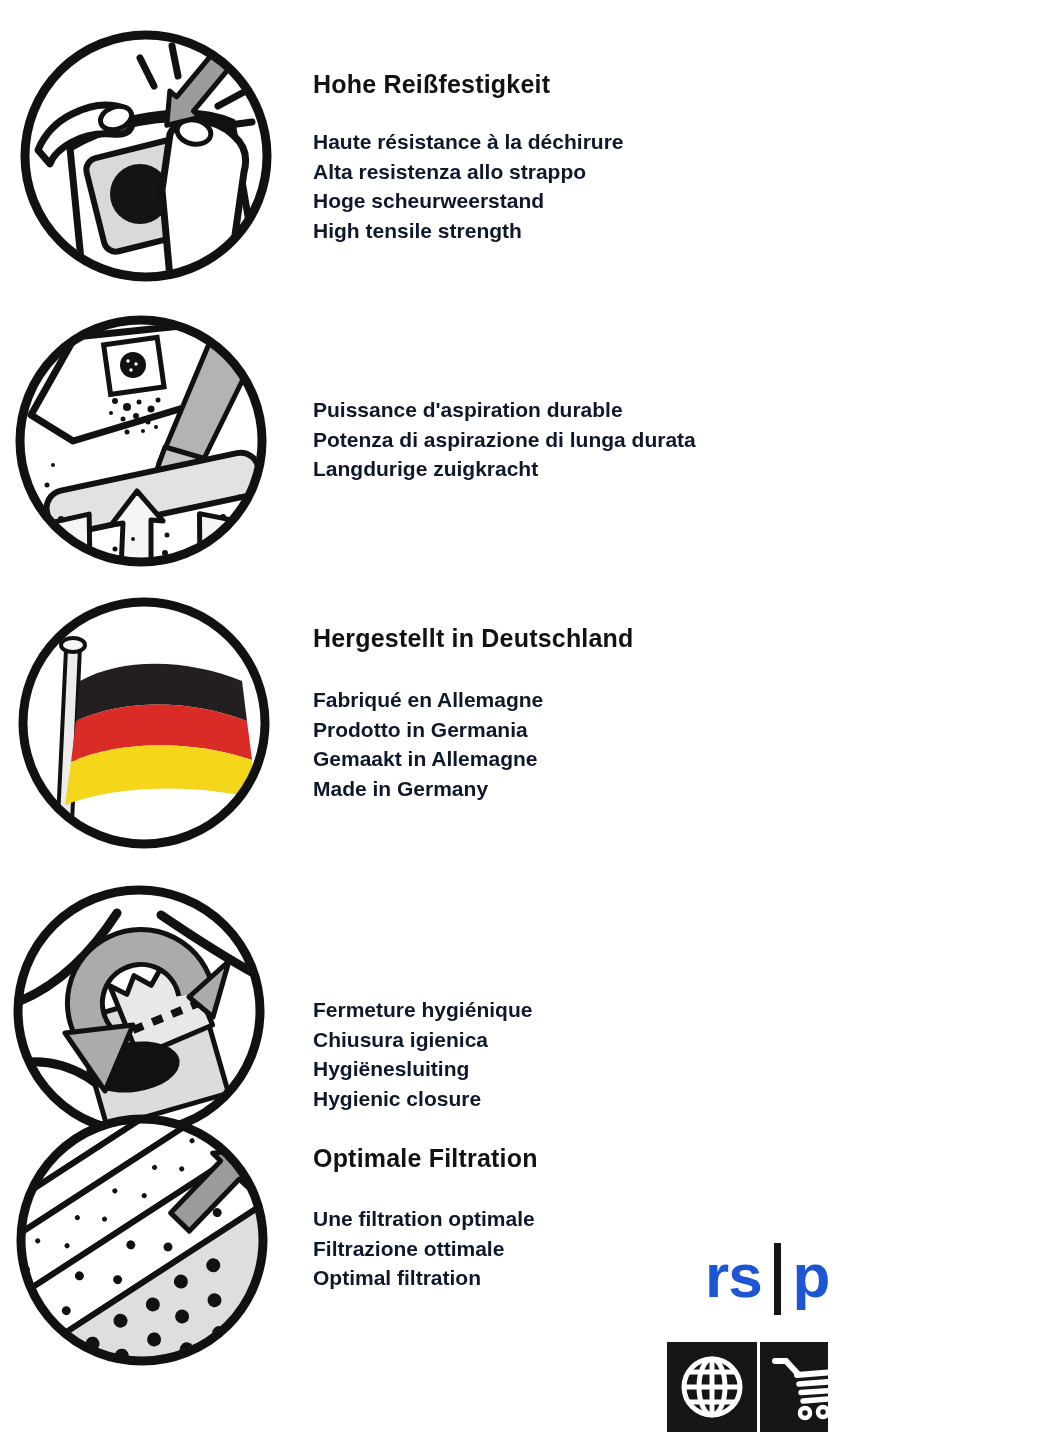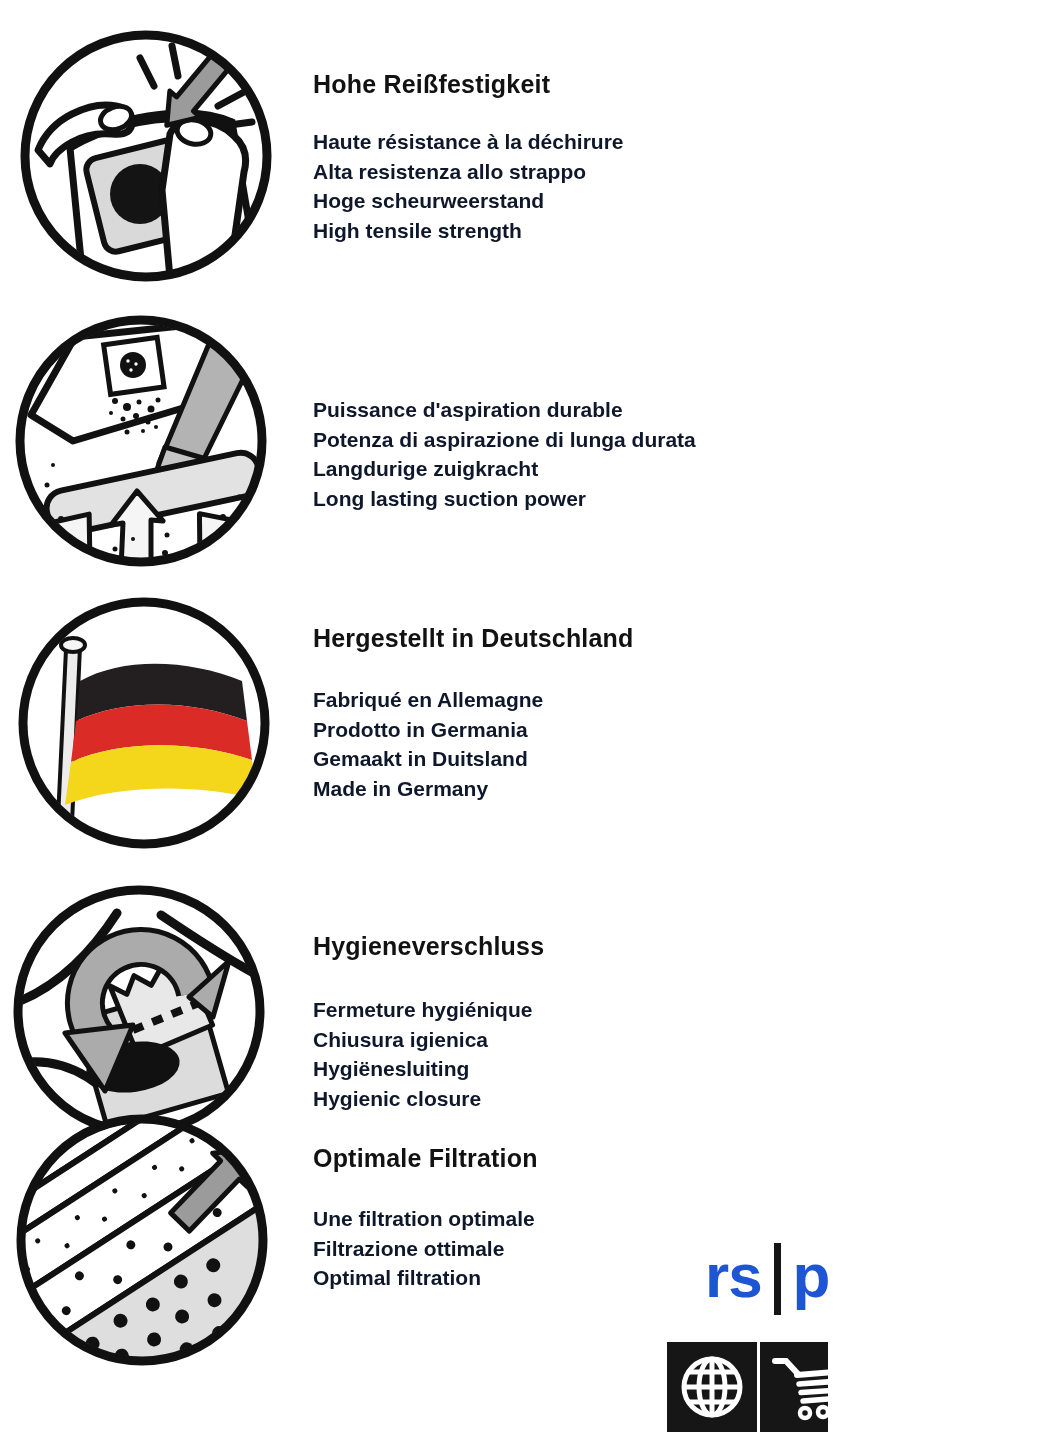--- a/index.html
+++ b/index.html
@@ -123,21 +123,20 @@
             <circle cx="224" cy="182" r="2.5"></circle>
             <circle cx="92" cy="250" r="2.5"></circle>
         </g>
       </g>
       <circle cx="126" cy="126" r="121" fill="none" stroke="#111" stroke-width="9"></circle>
     </svg>
     <div class="feature-translations">
       <div>Puissance d'aspiration durable</div>
       <div>Potenza di aspirazione di lunga durata</div>
       <div>Langdurige zuigkracht</div>
-      <div>Long lasting suction power</div>
     </div>
   </section>
 
   <section class="feature f2">
     <svg class="circle-icon" viewBox="0 0 252 252">
       <defs>
           <clipPath id="c3">
             <circle cx="126" cy="126" r="117"></circle>
           </clipPath>
         </defs>
@@ -147,21 +146,21 @@
         <path d="M62,84 C105,60 170,62 224,84 L229,124 C175,103 108,101 58,124 Z" fill="#231f20"></path>
         <path d="M58,124 C108,101 175,103 229,124 L234,163 C180,144 104,142 53,165 Z" fill="#da2b27"></path>
         <path d="M53,165 C104,142 180,144 234,163 L240,203 C186,187 100,187 47,208 Z" fill="#f4d61a"></path>
       </g>
       <circle cx="126" cy="126" r="121" fill="none" stroke="#111" stroke-width="9"></circle>
     </svg>
     <h2 class="feature-title">Hergestellt in Deutschland</h2>
     <div class="feature-translations">
       <div>Fabriqué en Allemagne</div>
       <div>Prodotto in Germania</div>
-      <div>Gemaakt in Duitsland</div>
+      <div>Gemaakt in Allemagne</div>
       <div>Made in Germany</div>
     </div>
   </section>
 
   <section class="feature f3">
     <svg class="circle-icon" viewBox="0 0 252 252">
       <defs>
           <clipPath id="c4">
             <circle cx="126" cy="126" r="117"></circle>
           </clipPath>
@@ -181,21 +180,20 @@
           <line x1="114" y1="133" x2="186" y2="125" stroke="#111" stroke-width="8" stroke-dasharray="11 10"></line>
         </g>
         <ellipse cx="120" cy="182" rx="47" ry="25" fill="#111" transform="rotate(-8 120 182)"></ellipse>
         <path d="M85,154 A56,56 0 1 1 183,108" fill="none" stroke="#111" stroke-width="40"></path>
         <path d="M85,154 A56,56 0 1 1 183,108" fill="none" stroke="#ababab" stroke-width="30"></path>
         <path d="M176,112 L216,76 L200,132 Z" fill="#ababab" stroke="#111" stroke-width="5" stroke-linejoin="round"></path>
         <path d="M52,148 L120,140 L92,206 Z" fill="#ababab" stroke="#111" stroke-width="5" stroke-linejoin="round"></path>
       </g>
       <circle cx="126" cy="126" r="121" fill="none" stroke="#111" stroke-width="9"></circle>
     </svg>
-    <h2 class="feature-title">Hygieneverschluss</h2>
     <div class="feature-translations">
       <div>Fermeture hygiénique</div>
       <div>Chiusura igienica</div>
       <div>Hygiënesluiting</div>
       <div>Hygienic closure</div>
     </div>
   </section>
 
   <section class="feature f4">
     <svg class="circle-icon" viewBox="0 0 252 252">

